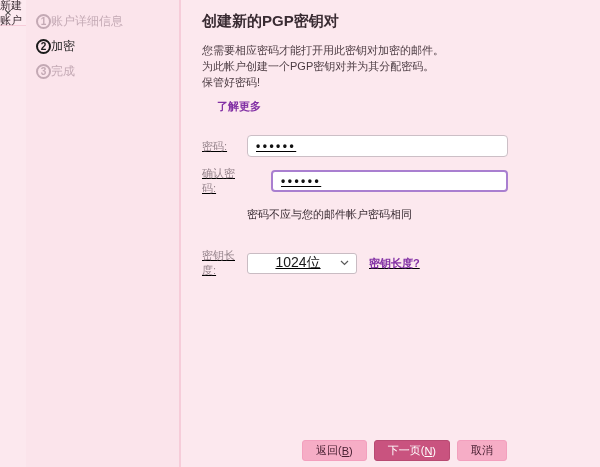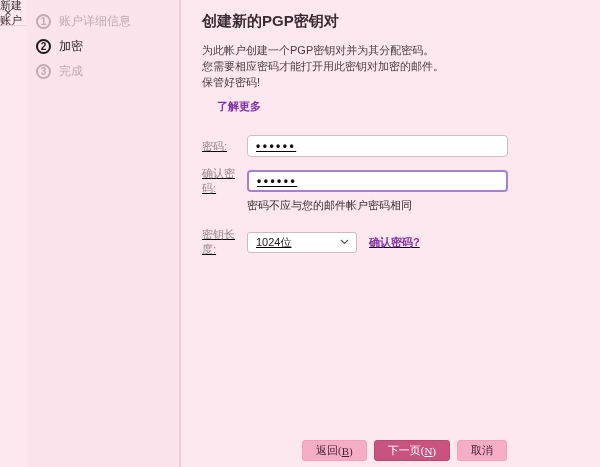--- a/index.html
+++ b/index.html
@@ -38,21 +38,21 @@
     padding:9px 0 0 10px;
   }
   .step{display:flex;align-items:center;height:25px;}
   .step-circle{
     width:15px;height:15px;border-radius:50%;
     display:flex;align-items:center;justify-content:center;
     font-size:10px;font-weight:700;flex:0 0 15px;
   }
   .step--inactive .step-circle{border:2px solid var(--step-inactive);color:var(--step-inactive);}
   .step--active .step-circle{border:2px solid var(--step-active);color:var(--step-active);}
-  .step-label{margin-left:8px;font-size:12px;}
+  .step-label{font-size:12px;}
   .step--inactive .step-label{color:var(--step-inactive);}
   .step--active .step-label{color:var(--step-active);font-weight:400;}
   
   .main{flex:1;background:var(--main-bg);padding:12px 8px 0 21px;position:relative;}
   .page-heading{font-size:15px;font-weight:700;color:var(--text-dark);margin-bottom:11px;}
   .desc p{font-size:11px;line-height:16px;color:var(--text-body);}
   .link{
     display:inline-block;font-size:11px;font-weight:700;color:var(--link);
     text-decoration:none;cursor:pointer;
   }
@@ -61,37 +61,37 @@
   .form{margin-top:21px;}
   .form-row{display:flex;align-items:center;margin-bottom:9px;text-decoration:underline;}
   .form-label{flex:0 0 45px;font-size:11px;color:var(--text-label);}
   .text-input{
     flex:1;height:22px;background:#fff;border:1px solid #ccbfc6;border-radius:4px;
     padding:0 8px;font-size:12px;font-weight:700;letter-spacing:2.5px;color:#111;
     font-family:inherit;outline:none;
   }
   .text-input--focus{border:2px solid var(--focus-border);}
   .field-hint{
-    margin:1px 0 14px 45px;font-size:11px;color:var(--text-dark);font-weight:400;
+    margin:1px 0 26px 45px;font-size:11px;color:var(--text-dark);font-weight:400;
   }
   .select-box{
     width:110px;height:21px;background:#fff;border:1px solid #c9bcc3;border-radius:3px;
     display:flex;align-items:center;padding:0 7px 0 8px;cursor:default;
   }
-  .select-value{flex:1;font-size:11px;color:#1a1a1a;}
+  .select-value{flex:1;font-size:14px;color:#1a1a1a;text-align:center;}
   .chevron{display:flex;align-items:center;color:#5a5a5a;}
   .what-link{margin-left:12px;}
   
   .footer{
     position:absolute;bottom:6px;right:9px;display:flex;gap:7px;
   }
   .btn{
     height:21px;padding:0 13px;border-radius:3px;font-size:11px;
     display:flex;align-items:center;justify-content:center;
-    font-family:Liberation Serif, serif;cursor:default;white-space:nowrap;
+    font-family:Liberation Sans, sans-serif;cursor:default;white-space:nowrap;
   }
   .btn-light{background:var(--btn-light);border:1px solid var(--btn-light-border);color:var(--btn-light-text);}
   .btn-primary{background:var(--accent);border:1px solid var(--accent-border);color:#fff;}
   .access-key{text-decoration:underline;}
 </style>
 </head>
 <body>
 
 <div class="window">
 
@@ -114,51 +114,51 @@
       <div class="step step--inactive">
         <span class="step-circle">3</span>
         <span class="step-label">完成</span>
       </div>
     </div>
 
     <div class="main">
       <div class="page-heading">创建新的PGP密钥对</div>
 
       <div class="desc">
+        <p>您需要相应密码才能打开用此密钥对加密的邮件。</p>
         <p>为此帐户创建一个PGP密钥对并为其分配密码。</p>
-        <p>您需要相应密码才能打开用此密钥对加密的邮件。</p>
         <p>保管好密码!</p>
       </div>
 
       <a class="link learn-more">了解更多</a>
 
       <div class="form">
         <div class="form-row">
           <label class="form-label">密码:</label>
           <input class="text-input" type="text" value="••••••" style="">
         </div>
 
-        <div class="form-row" style="margin-bottom:2px;">
+        <div class="form-row" style="margin-bottom:11px;gap:24px;">
           <label class="form-label">确认密码:</label>
           <input class="text-input text-input--focus" type="text" value="••••••" style="">
         </div>
 
         <div class="field-hint">密码不应与您的邮件帐户密码相同</div>
 
         <div class="form-row">
           <label class="form-label">密钥长度:</label>
           <div class="select-box">
             <span class="select-value">1024位</span>
             <span class="chevron">
               <svg width="9" height="6" viewBox="0 0 9 6">
                   <polyline points="1,1 4.5,4.5 8,1" fill="none" stroke="#5a5a5a" stroke-width="1.2"></polyline>
                 </svg>
             </span>
           </div>
-          <a class="link what-link">确认密码?</a>
+          <a class="link what-link">密钥长度?</a>
         </div>
       </div>
     </div>
   </div>
 
   <div class="footer">
     <button class="btn btn-light">
         <span>返回(</span>
         <span class="access-key">B</span>
         <span>)</span>

